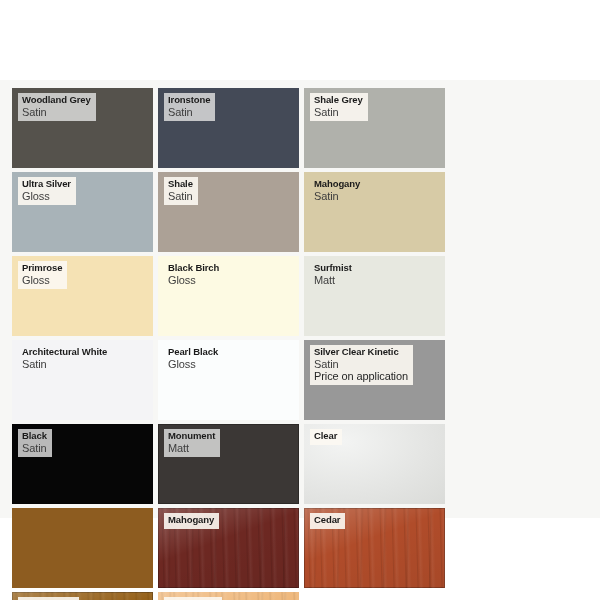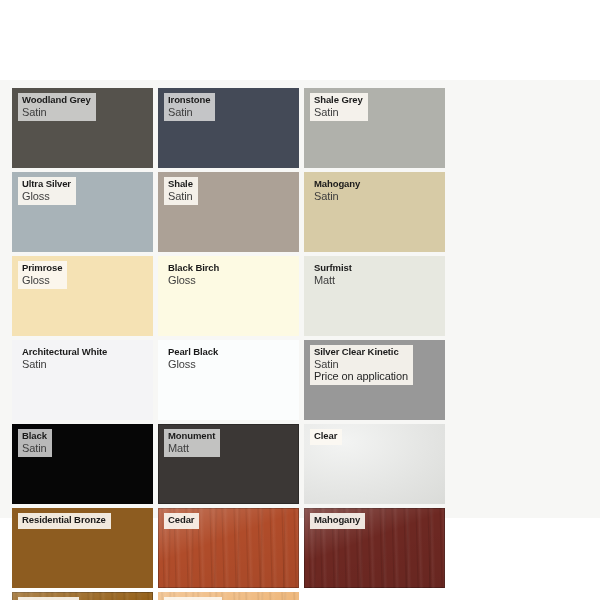--- a/index.html
+++ b/index.html
@@ -223,38 +223,35 @@
         </div>
       </div>
       <div class="swatch">
         <div class="fill" style="background: radial-gradient(at 28% 22%, rgb(243, 244, 243) 0%, rgb(227, 228, 226) 62%, rgb(218, 219, 216) 100%);"></div>
         <div class="label-box plate-warm">
           <div class="swatch-name">Clear</div>
         </div>
       </div>
       <div class="swatch">
         <div class="fill" style="background: rgb(141, 92, 32);"></div>
-        <div class="label-box plate-warm">
-          <div class="swatch-name">Residential Bronze</div>
+      </div>
+      <div class="swatch bordered">
+        <div class="fill" style="background: rgb(109, 40, 34);"></div>
+        <div class="grain"></div>
+        <div class="sheen"></div>
+        <div class="label-box plate-warm">
+          <div class="swatch-name">Mahogany</div>
         </div>
       </div>
       <div class="swatch bordered">
         <div class="fill" style="background: rgb(176, 76, 42);"></div>
         <div class="grain"></div>
         <div class="sheen"></div>
         <div class="label-box plate-warm">
           <div class="swatch-name">Cedar</div>
-        </div>
-      </div>
-      <div class="swatch bordered">
-        <div class="fill" style="background: rgb(109, 40, 34);"></div>
-        <div class="grain"></div>
-        <div class="sheen"></div>
-        <div class="label-box plate-warm">
-          <div class="swatch-name">Mahogany</div>
         </div>
       </div>
       <div class="swatch bordered">
         <div class="fill" style="background: rgb(150, 98, 28);"></div>
         <div class="grain"></div>
         <div class="sheen"></div>
         <div class="label-box plate-warm">
           <div class="swatch-name">Honey Gum</div>
         </div>
       </div>

